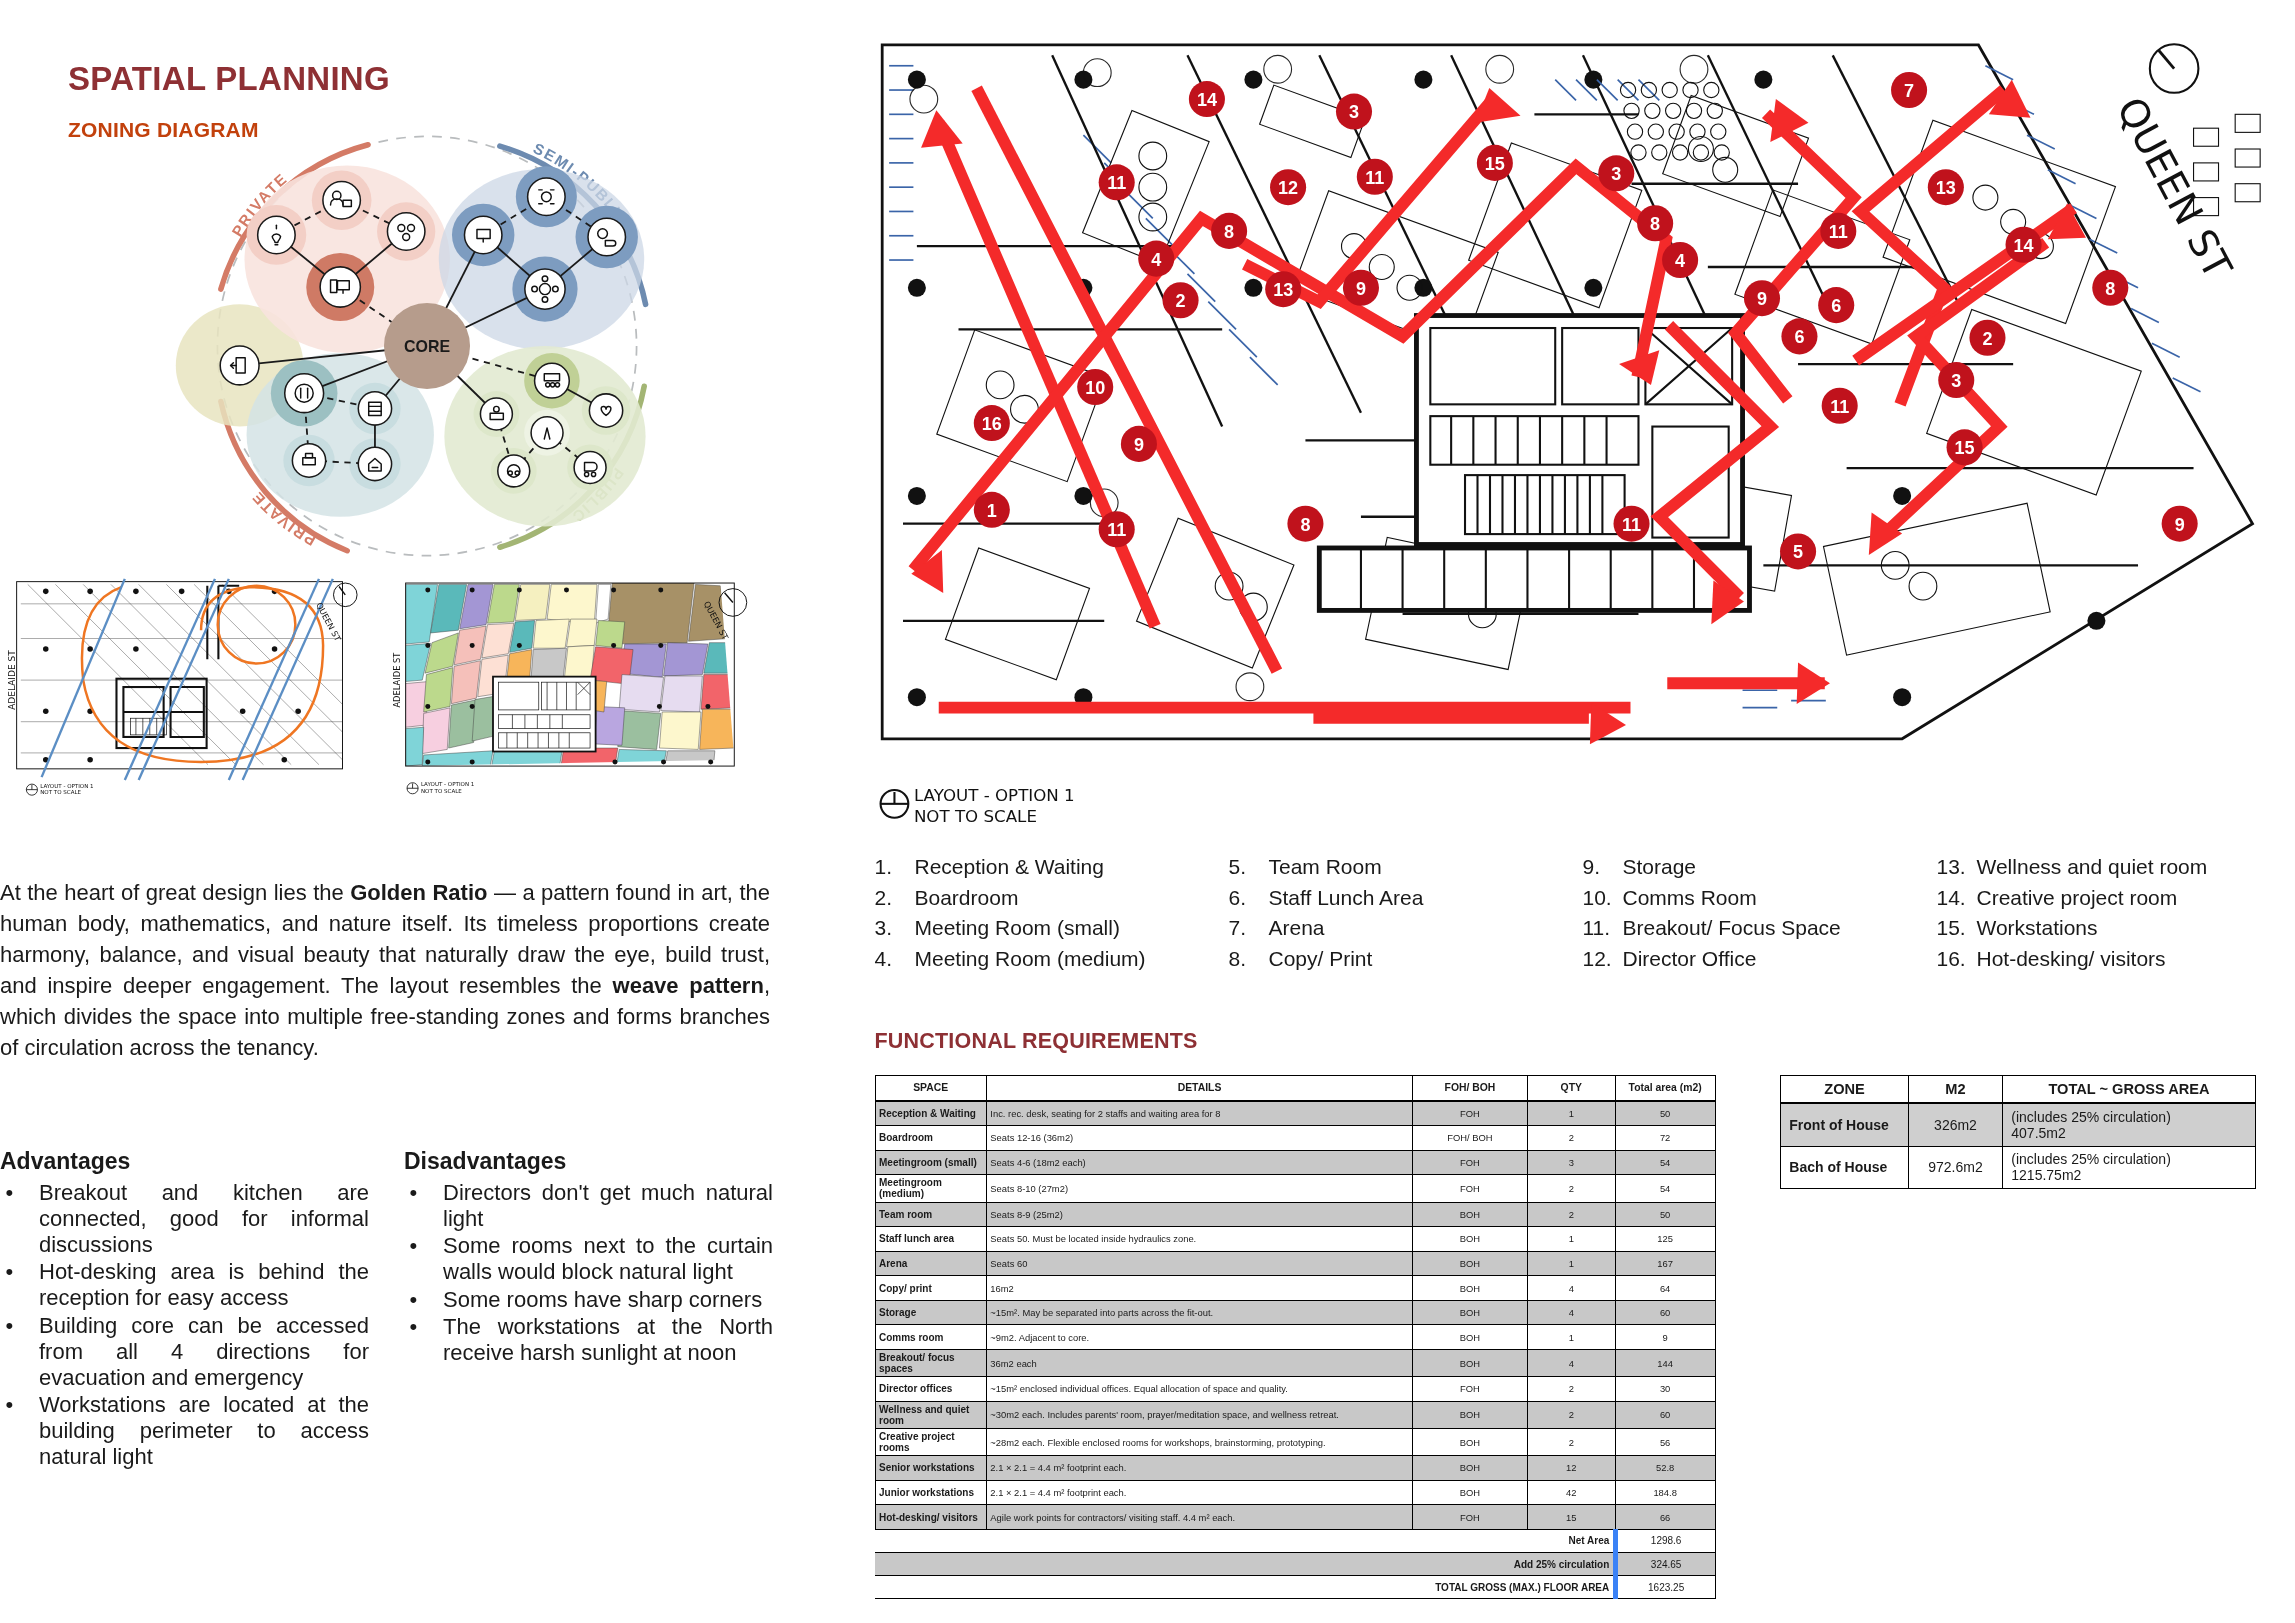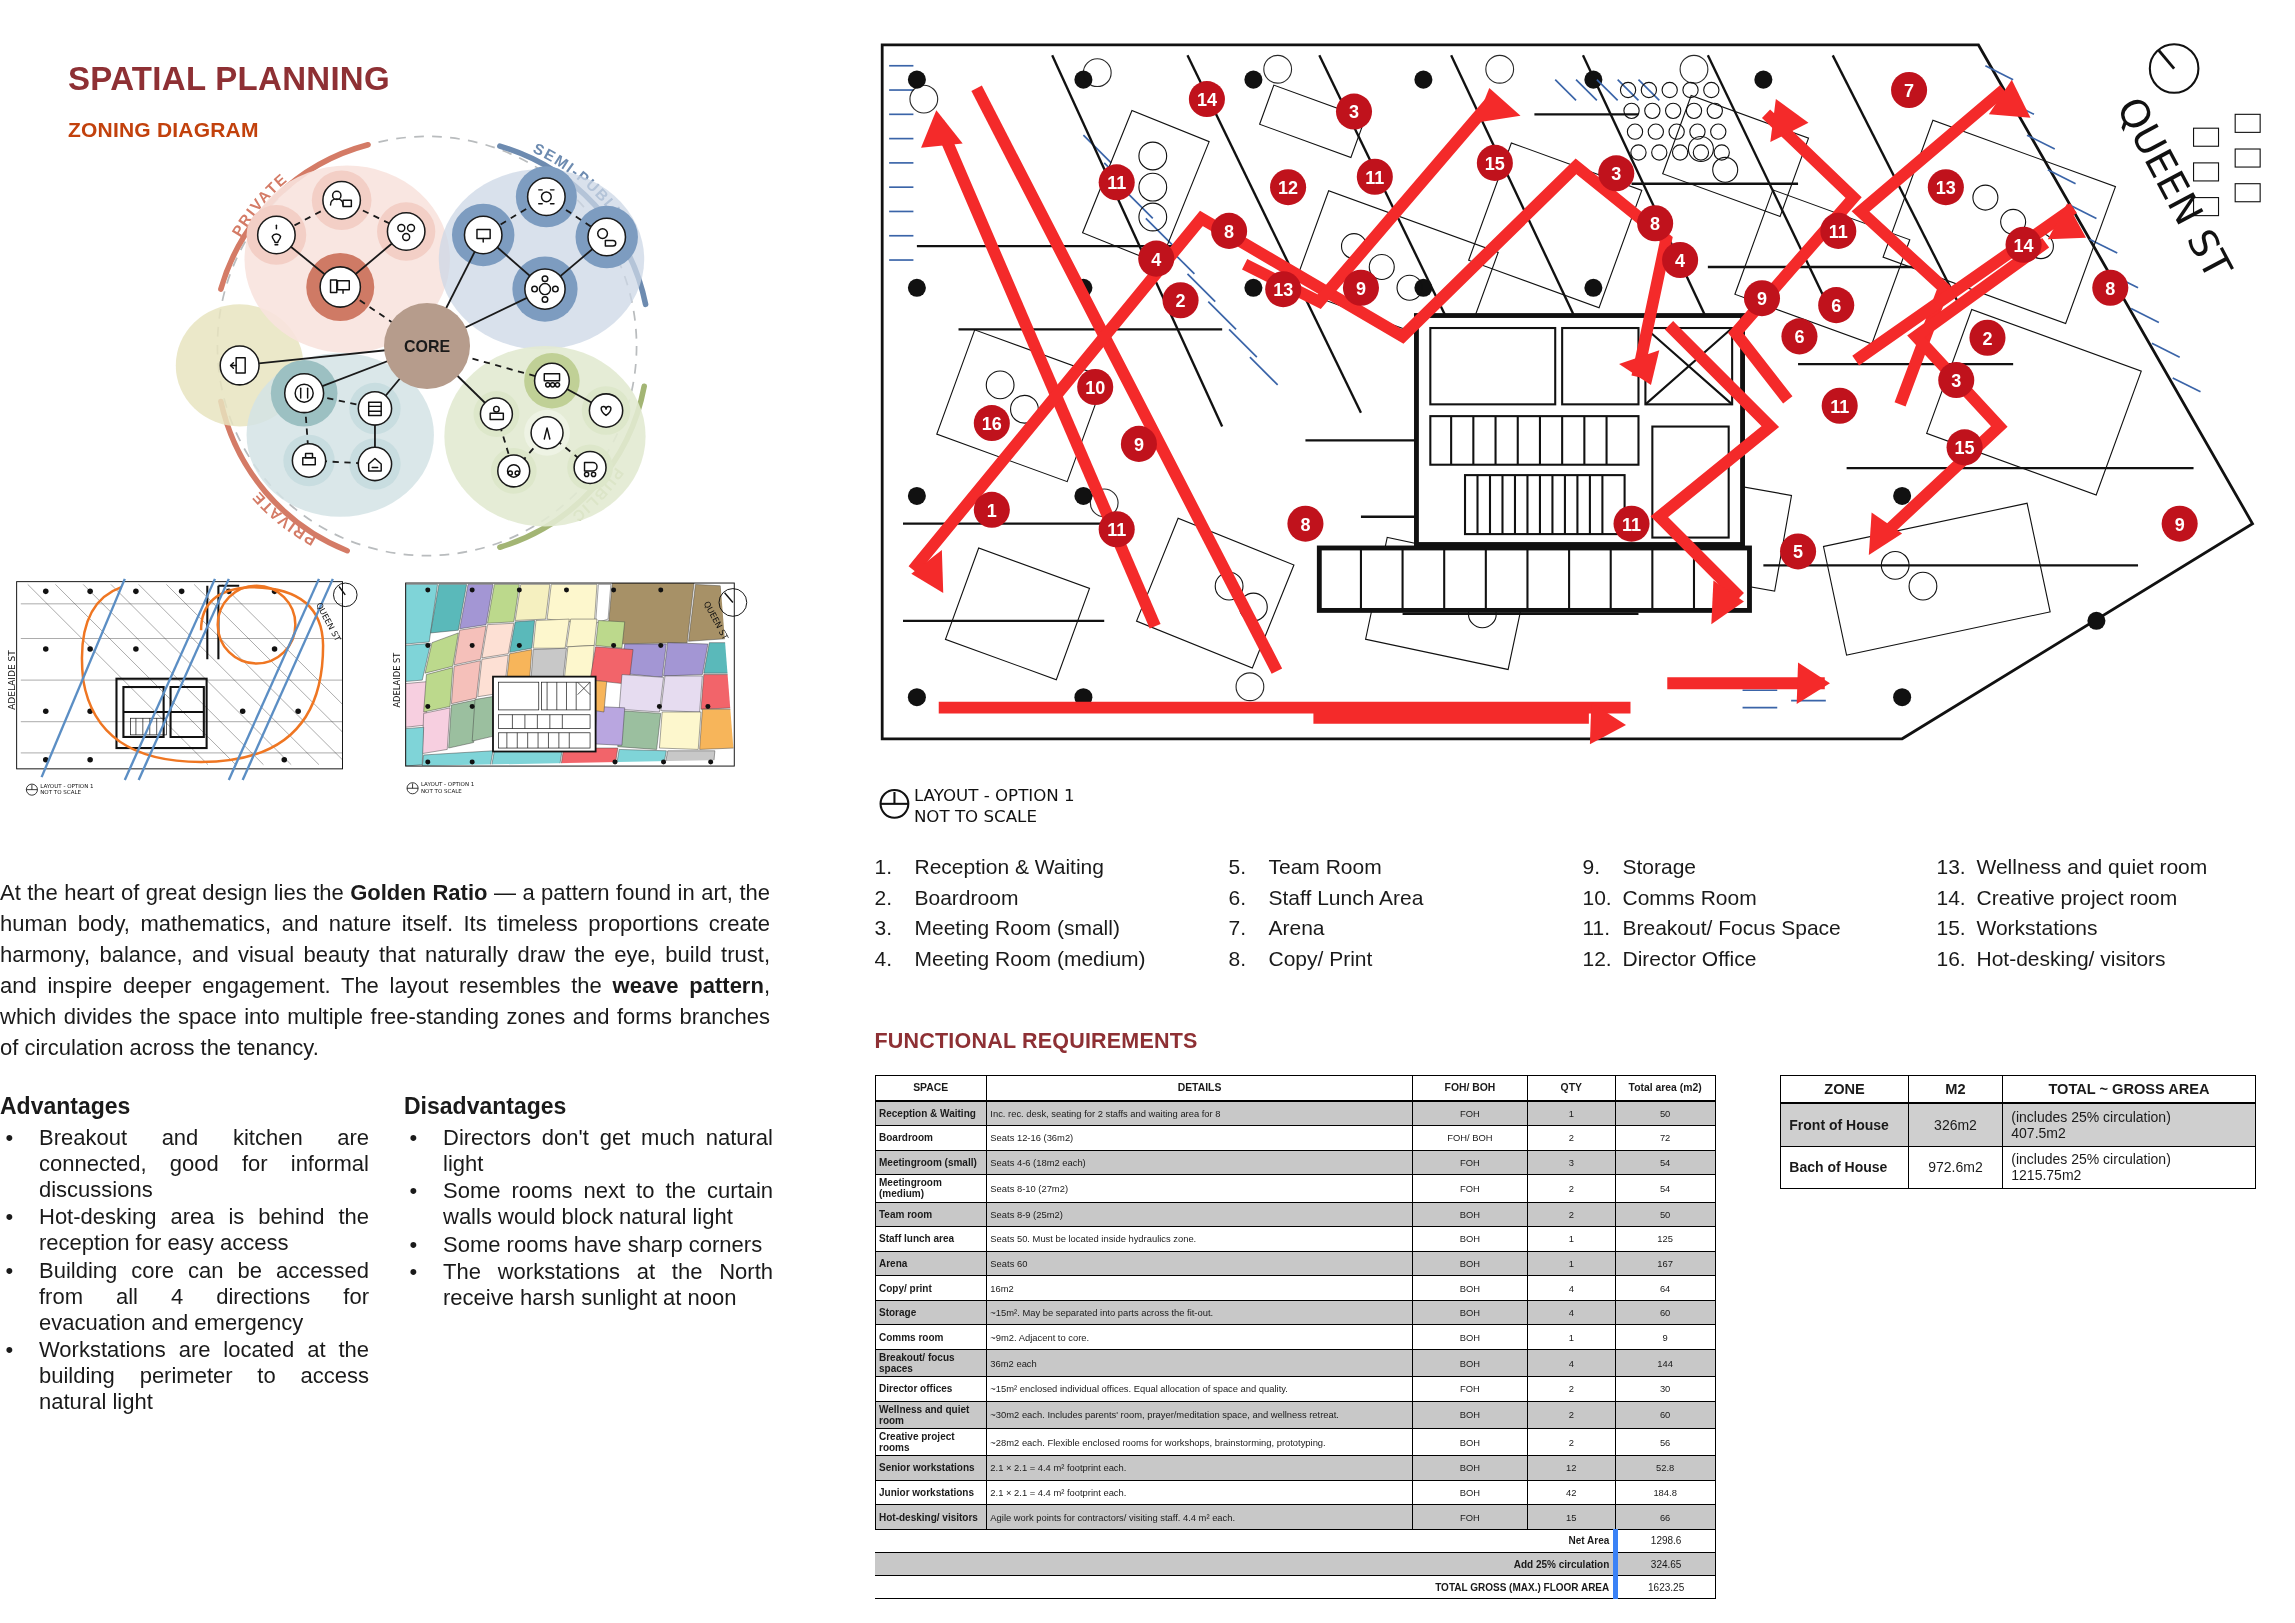--- a/index.html
+++ b/index.html
@@ -20,21 +20,21 @@
   .thumb{position:absolute;top:0;width:364px;height:229px;}
   .thumb svg{display:block;width:100%;height:100%;}
   .thumb.a{left:0px;}
   .thumb.b{left:389px;}
 
   
   .para{position:absolute;left:0px;top:855px;width:770px;font-size:22px;line-height:31px;text-align:justify;}
   .para b{font-weight:bold;}
 
   
-  .adv-wrap{position:absolute;left:0px;top:1093px;width:774px;display:flex;gap:35px;}
+  .adv-wrap{position:absolute;left:0px;top:1148px;width:774px;display:flex;gap:35px;}
   .adv-col{width:369px;}
   .adv-h{font-size:23px;font-weight:bold;margin:0 0 4.2px 0;line-height:1.2;}
   .adv-list{list-style:none;margin:0;padding:0;}
   .adv-list li{position:relative;padding-left:39px;font-size:22px;line-height:26px;text-align:justify;margin-bottom:1.4px;}
   .adv-list li:before{content:"\2022";position:absolute;left:5.6px;top:0;font-size:22px;}
 
   
   .right{position:absolute;left:871px;top:0;width:1388px;height:1623px;}
 
   

